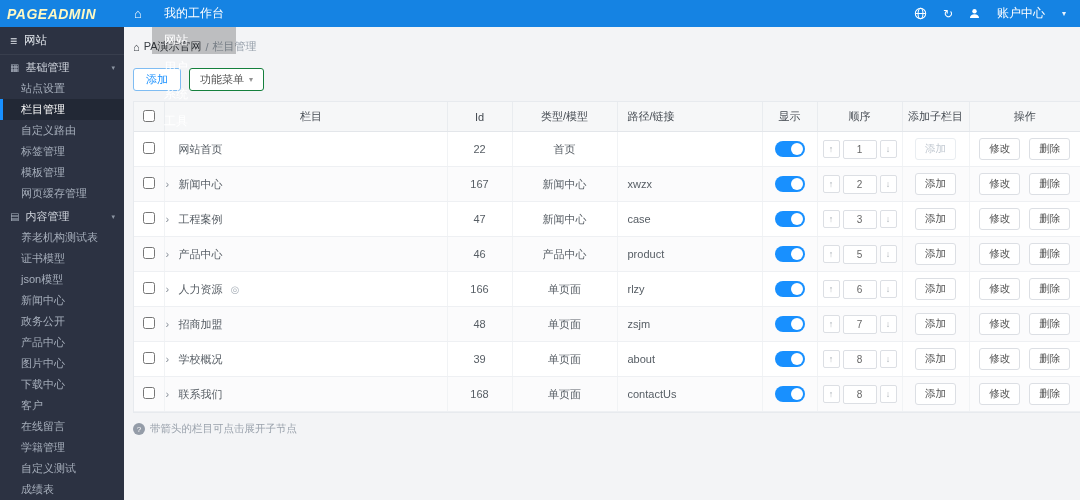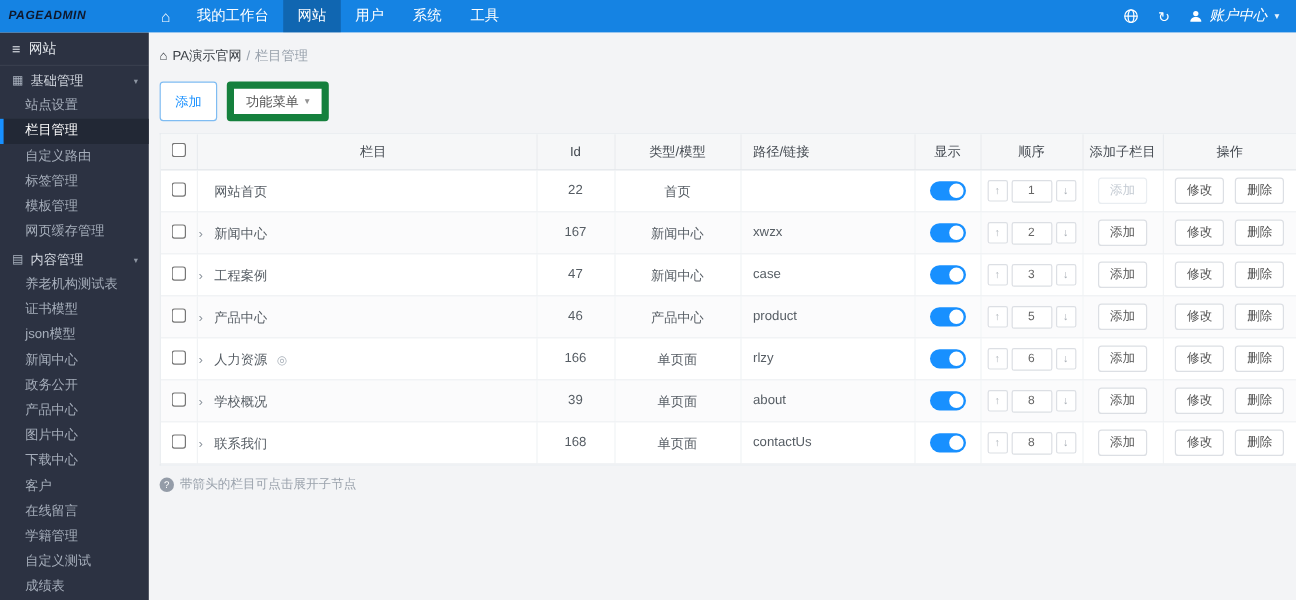--- a/index.html
+++ b/index.html
@@ -3,28 +3,28 @@
 <meta charset="utf-8">
 <style>
   html,body{margin:0;padding:0;width:1080px;height:500px;overflow:hidden;
     font-family:"Liberation Sans","DejaVu Sans",sans-serif;}
   .app{position:relative;width:1080px;height:500px;background:#f3f4f6;}
 
   
   .navbar{position:absolute;top:0;left:0;right:0;height:27px;background:#1583e3;
     display:flex;align-items:center;color:#fff;z-index:20;}
   .logo{width:124px;box-sizing:border-box;padding-left:7px;font-weight:bold;font-style:italic;
-    font-size:10px;color:#0f172a;letter-spacing:.5px;}
+    font-size:14px;color:#fef9c3;letter-spacing:.5px;}
   .nav-home{width:28px;text-align:center;font-size:13px;height:27px;line-height:27px;cursor:pointer;}
-  .nav-items{display:flex;height:28px;}
+  .nav-items{display:flex;height:28px;flex-direction:column;}
   .nav-item{padding:0 12px;height:27px;line-height:27px;font-size:12px;cursor:pointer;white-space:nowrap;}
   .nav-item.active{background:rgba(0,0,0,.22);}
   .nav-right{margin-left:auto;display:flex;align-items:center;gap:16px;padding-right:14px;font-size:12px;}
   .nav-right .ic{display:inline-flex;align-items:center;cursor:pointer;font-size:12px;}
-  .account{display:flex;align-items:center;gap:6px;cursor:pointer;font-style:italic;}
+  .account{display:flex;align-items:center;gap:17px;cursor:pointer;}
   .caret{font-size:8px;opacity:.9;}
 
   
   .sidebar{position:absolute;top:27px;left:0;bottom:0;width:124px;background:#2c3242;
     color:#a6aebb;overflow:hidden;z-index:10;}
   .sb-top{height:27px;display:flex;align-items:center;gap:7px;padding-left:10px;color:#e3e7ec;
     font-size:11.5px;border-bottom:1px solid rgba(255,255,255,.06);cursor:pointer;}
   .sb-top .ic{font-size:12px;}
   .sb-group{height:21px;display:flex;align-items:center;gap:6px;padding:0 9px 0 10px;font-size:11px;
     color:#d2d7df;cursor:pointer;margin-top:2px;}
@@ -35,21 +35,21 @@
   .sb-item.active{background:#222835;color:#fff;border-left:3px solid #1890ff;padding-left:18px;}
 
   
   .main{position:absolute;top:27px;left:124px;right:0;bottom:0;background:#f3f4f6;overflow:hidden;}
   .breadcrumb{margin:12px 0 0 9px;font-size:11px;color:#3a3f45;display:flex;align-items:center;gap:4px;}
   .crumb-home{font-size:11px;color:#3a3f45;}
   .crumb-sep,.crumb-page{color:#97a0ab;}
   .toolbar{margin:14px 0 0 9px;display:flex;gap:8px;}
   .btn-add{border:1px solid #7fbcf2;color:#1890ff;background:#fff;font-size:11px;
     padding:3px 12px;border-radius:3px;cursor:pointer;font-family:inherit;}
-  .btn-menu{border:6px solid #15803d;color:#555;background:#fff;font-size:11px;
+  .btn-menu{border:1px solid #15803d;color:#555;background:#fff;font-size:11px;
     padding:3px 10px;border-radius:3px;cursor:pointer;display:flex;align-items:center;gap:5px;font-family:Liberation Serif, serif;}
   .btn-menu .caret{color:#888;}
 
   
   .table-card{margin:10px 0 0 9px;background:#fff;border:1px solid #e7eaee;border-right:none;}
   table{border-collapse:collapse;width:100%;table-layout:fixed;}
   th{height:27px;background:#f6f7f8;font-weight:normal;font-size:11px;color:#454b52;
     border-bottom:1px solid #e3e6ea;border-right:1px solid #e9ecef;}
   td{height:32px;font-size:11px;color:#565d64;border-bottom:1px solid #eef0f3;
     border-right:1px solid #f1f3f5;text-align:center;overflow:hidden;white-space:nowrap;}
@@ -298,20 +298,40 @@
     <td><button class="btn mini add-child">添加</button></td>
     <td class="c-ops">
       <button class="btn mini">修改</button>
       <button class="btn mini">删除</button>
     </td>
   </tr>
             <tr class="data-row">
     <td><input type="checkbox" style=""></td>
     <td class="c-name">
       <span class="arrow">›</span>
+      <span>招商加盟</span>
+      
+    </td>
+    <td>48</td>
+    <td>单页面</td>
+    <td class="c-path">zsjm</td>
+    <td><span class="toggle"></span></td>
+    <td>
+      <span class="ord-btn">↑</span><input class="ord-input" value="7" style=""><span class="ord-btn">↓</span>
+    </td>
+    <td><button class="btn mini add-child">添加</button></td>
+    <td class="c-ops">
+      <button class="btn mini">修改</button>
+      <button class="btn mini">删除</button>
+    </td>
+  </tr>
+            <tr class="data-row">
+    <td><input type="checkbox" style=""></td>
+    <td class="c-name">
+      <span class="arrow">›</span>
       <span>学校概况</span>
       
     </td>
     <td>39</td>
     <td>单页面</td>
     <td class="c-path">about</td>
     <td><span class="toggle"></span></td>
     <td>
       <span class="ord-btn">↑</span><input class="ord-input" value="8" style=""><span class="ord-btn">↓</span>
     </td>

